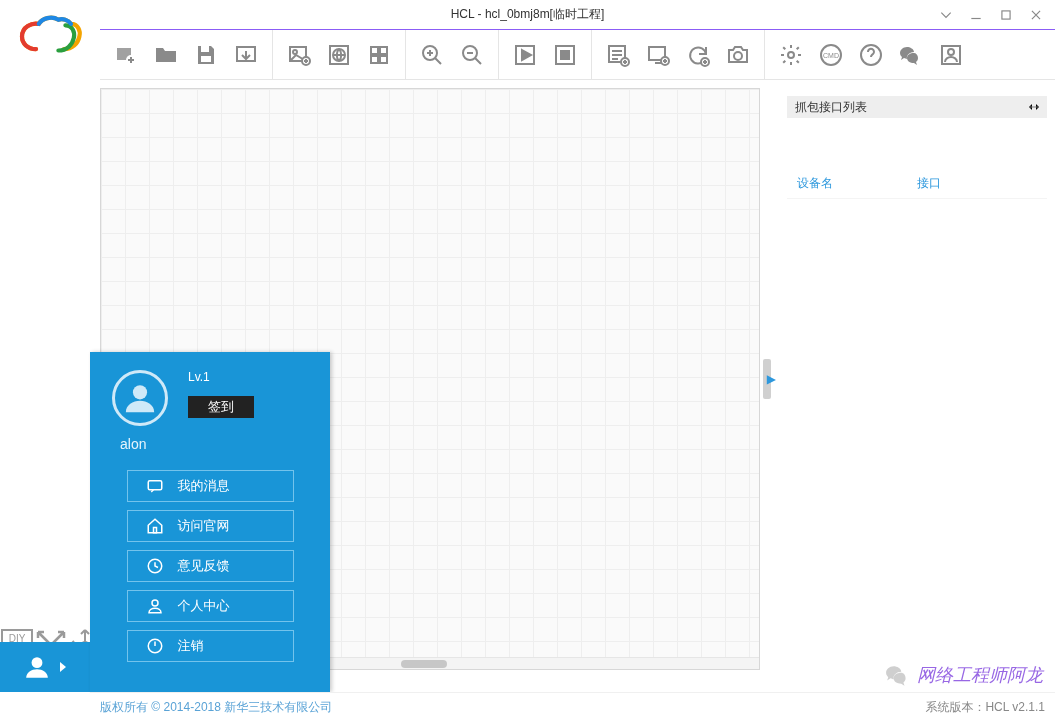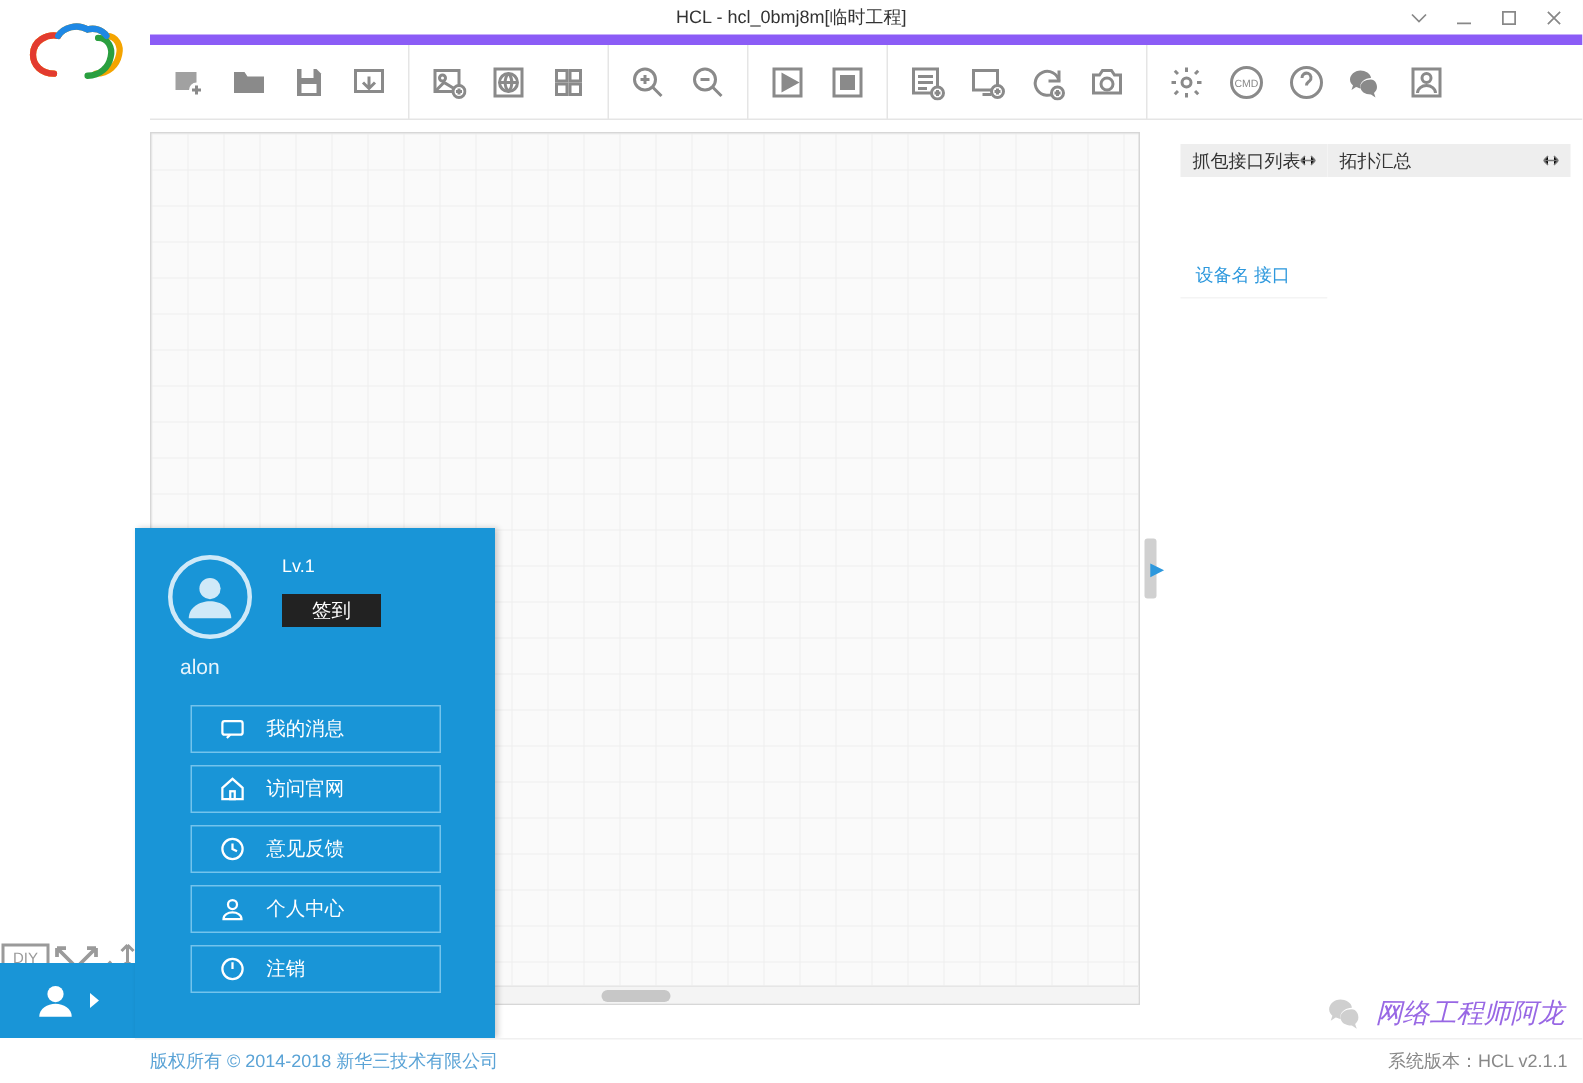--- a/index.html
+++ b/index.html
@@ -1,19 +1,19 @@
 <!DOCTYPE html>
 <html><head>
 <meta charset="utf-8">
 <style>
 * { margin: 0; padding: 0; box-sizing: border-box; font-family: "Microsoft YaHei", Arial, sans-serif; }
 body { width: 1055px; height: 722px; background: #fff; overflow: hidden; position: relative; }
 
 
-.title-bar { height: 30px; background: #fff; display: flex; align-items: center; justify-content: center; position: relative; border-bottom: 7px solid #8b5cf6; }
+.title-bar { height: 30px; background: #fff; display: flex; align-items: center; justify-content: center; position: relative; border-bottom: 1px solid #8b5cf6; }
 .title-bar .title { font-size: 12px; color: #333; }
 .title-bar .ctrls { position: absolute; right: 4px; display: flex; gap: 0; }
 .title-bar .ctrl { width: 30px; height: 26px; display: flex; align-items: center; justify-content: center; color: #888; cursor: pointer; }
 .title-bar .ctrl svg { width: 14px; height: 14px; }
 
 
 .toolbar { height: 50px; background: #fff; display: flex; align-items: center; padding-left: 100px; border-bottom: 1px solid #e5e5e5; }
 .toolbar .tgroup { display: flex; height: 50px; align-items: center; border-right: 1px solid #e5e5e5; padding: 0 6px; }
 .toolbar .tgroup:last-child { border-right: none; }
 .toolbar .tbtn { width: 36px; height: 36px; display: flex; align-items: center; justify-content: center; color: #8a8a8a; cursor: pointer; margin: 0 2px; }
@@ -33,21 +33,21 @@
 
 
 .canvas-area { position: absolute; left: 100px; top: 88px; width: 660px; bottom: 52px; border: 1px solid #d7d7d7; background-color: #fafafa; background-image: linear-gradient(#eee 1px, transparent 1px), linear-gradient(90deg, #eee 1px, transparent 1px); background-size: 24px 24px; overflow: hidden; }
 .canvas-scroll { position: absolute; bottom: 0; left: 0; right: 0; height: 12px; background: #f4f4f4; border-top: 1px solid #e6e6e6; }
 .canvas-scroll .thumb { position: absolute; left: 300px; top: 2px; width: 46px; height: 8px; background: #c7c7c7; border-radius: 4px; }
 .splitter { position: absolute; left: 760px; top: 88px; bottom: 52px; width: 14px; display:flex; align-items:center; justify-content:center; }
 .splitter .grip { width: 8px; height: 40px; background: #d0d0d0; border-radius: 2px; }
 .splitter .arrow { position: absolute; right: -2px; color: #2d98dd; font-size: 12px; }
 
 
-.right-panels { position: absolute; right: 8px; top: 96px; width: 260px; bottom: 68px; display: flex; flex-direction: row; }
+.right-panels { position: absolute; right: 8px; top: 96px; width: 260px; bottom: 68px; display: flex; flex-direction: column; }
 .panel { background: #fff; margin-bottom: 8px; }
 .panel-header { background: #eeeeee; height: 22px; padding: 0 8px; display: flex; align-items: center; justify-content: space-between; font-size: 12px; color: #333; }
 .panel-header svg { width: 10px; height: 10px; color: #777; }
 .panel .cols { display: flex; padding: 10px 10px 6px 10px; border-bottom: 1px solid #f4f4f4; margin-top: 47px; }
 .panel .cols span { font-size: 12px; color: #2d98dd; flex: 1; }
 .panel-body1 { height: 240px; }
 .panel-body2 { flex: 1; }
 
 
 .footer { position: absolute; bottom: 0; left: 90px; right: 0; height: 30px; display: flex; align-items: center; justify-content: space-between; padding: 0 10px; font-size: 12px; color: #888; background: #fff; border-top: 1px solid #f0f0f0; }
@@ -324,29 +324,20 @@
       <svg viewBox="0 0 10 10" stroke="currentColor">
           <path d="M0 5h10M3 2l-3 3 3 3M7 2l3 3-3 3"></path>
         </svg>
     </div>
     <div class="cols">
       <span>设备名</span>
       <span>接口</span>
     </div>
     <div class="panel-body1"></div>
   </div>
-  <div class="panel" style="flex:1; display:flex; flex-direction:column;">
-    <div class="panel-header">
-      <span>拓扑汇总</span>
-      <svg viewBox="0 0 10 10" stroke="currentColor">
-          <path d="M0 5h10M3 2l-3 3 3 3M7 2l3 3-3 3"></path>
-        </svg>
-    </div>
-    <div class="panel-body2"></div>
-  </div>
 </div>
 
 <div class="user-popup">
   <div class="profile">
     <div class="avatar">
       <svg viewBox="0 0 24 24">
           <circle cx="12" cy="8" r="5"></circle>
           <path d="M2 22c0-5 5-8 10-8s10 3 10 8z"></path>
         </svg>
     </div>

